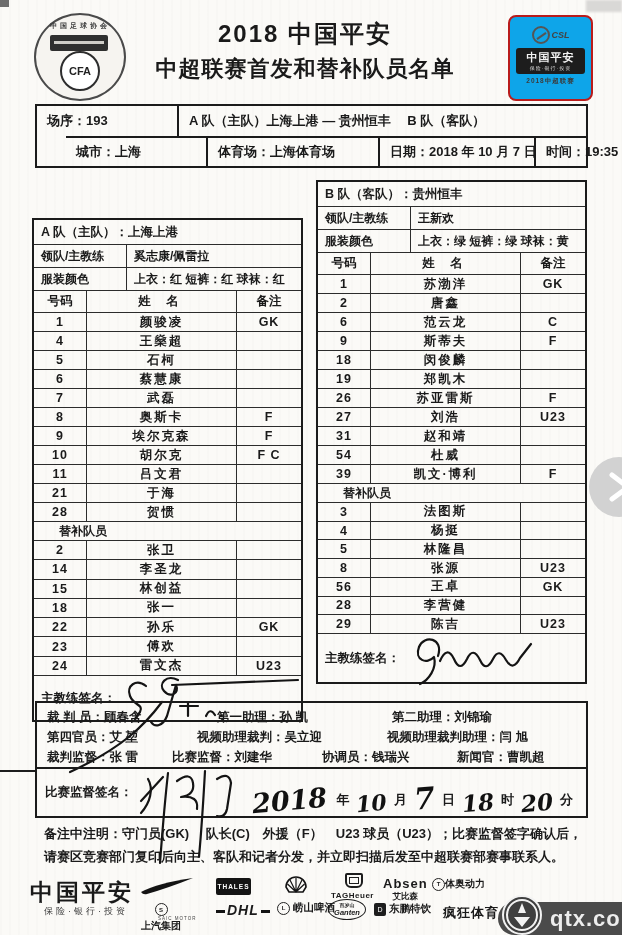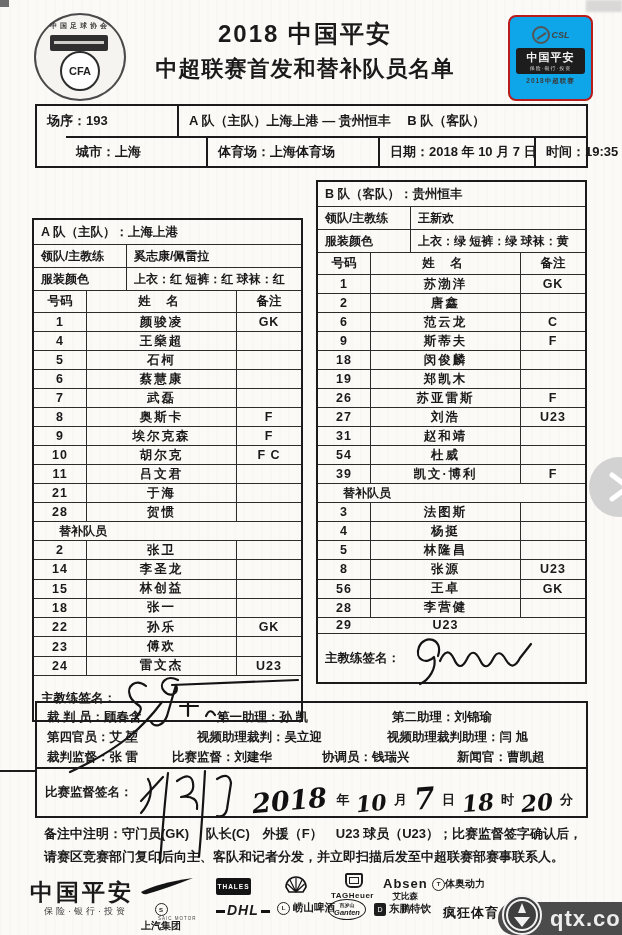--- a/index.html
+++ b/index.html
@@ -396,20 +396,21 @@
           <div class="pc pc-name">王卓</div>
           <div class="pc pc-note">GK</div>
         </div>
         <div class="p-row">
           <div class="pc pc-no">28</div>
           <div class="pc pc-name">李营健</div>
           <div class="pc pc-note"></div>
         </div>
         <div class="p-row">
           <div class="pc pc-no">29</div>
+          <div class="pc pc-name">陈吉</div>
           <div class="pc pc-note">U23</div>
         </div>
       </div>
     <div class="tt-row tt-sign">
       <span class="lab">主教练签名：</span>
       <svg class="sig-svg" width="170" height="48" viewBox="0 0 170 48" style="margin-left:8px">
         <path class="ink" d="M30,22 C36,4 16,0 11,13 C6,26 19,31 26,23 C29,34 21,46 12,50"></path>
         <path class="ink" d="M32,27 q7,-16 14,-2 q6,14 13,0 q6,-13 13,1 q6,13 13,-1 q6,-12 13,1 q7,12 14,-2 l11,-14"></path>
       </svg>
     </div>

